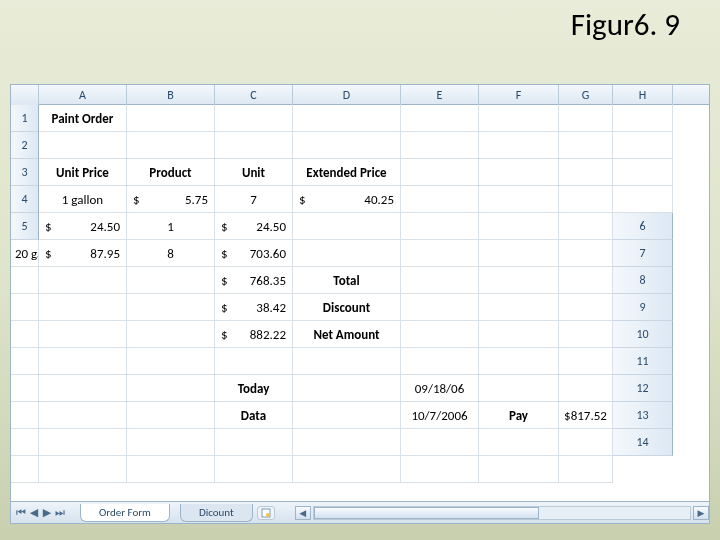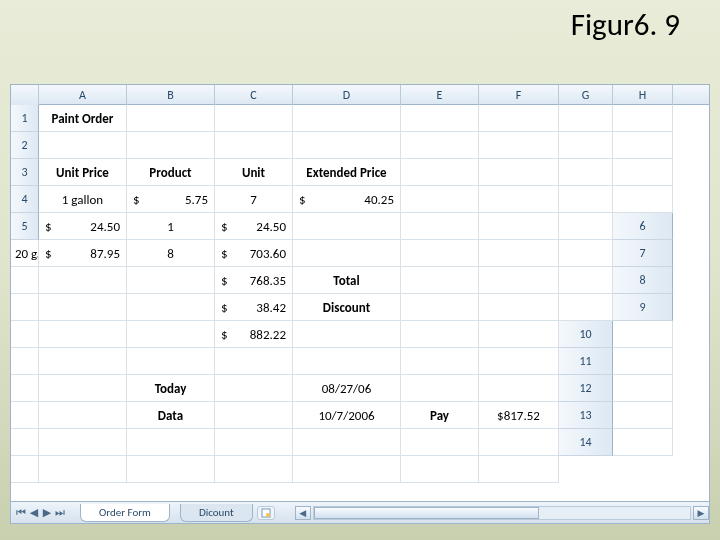--- a/index.html
+++ b/index.html
@@ -293,41 +293,42 @@
         <div class="cell"></div>
 
       <div class="rowhdr">9</div>
       <div class="cell"></div>
         <div class="cell"></div>
         <div class="cell"></div>
       <div class="cell money">
           <span class="sym">$</span>
           <span class="val">882.22</span>
         </div>
+      <div class="cell bold left">Net Amount</div>
       <div class="cell"></div>
         <div class="cell"></div>
         <div class="cell"></div>
 
       <div class="rowhdr">10</div>
       <div class="cell"></div>
         <div class="cell"></div>
         <div class="cell"></div>
         <div class="cell"></div>
         <div class="cell"></div>
         <div class="cell"></div>
         <div class="cell"></div>
         <div class="cell"></div>
 
       <div class="rowhdr">11</div>
       <div class="cell"></div>
         <div class="cell"></div>
         <div class="cell"></div>
       <div class="cell bold right">Today</div>
       <div class="cell"></div>
-      <div class="cell right">08/27/06</div>
+      <div class="cell right">09/18/06</div>
       <div class="cell"></div>
         <div class="cell"></div>
 
       <div class="rowhdr">12</div>
       <div class="cell"></div>
         <div class="cell"></div>
         <div class="cell"></div>
       <div class="cell bold right">Data</div>
       <div class="cell"></div>
       <div class="cell right">10/7/2006</div>

